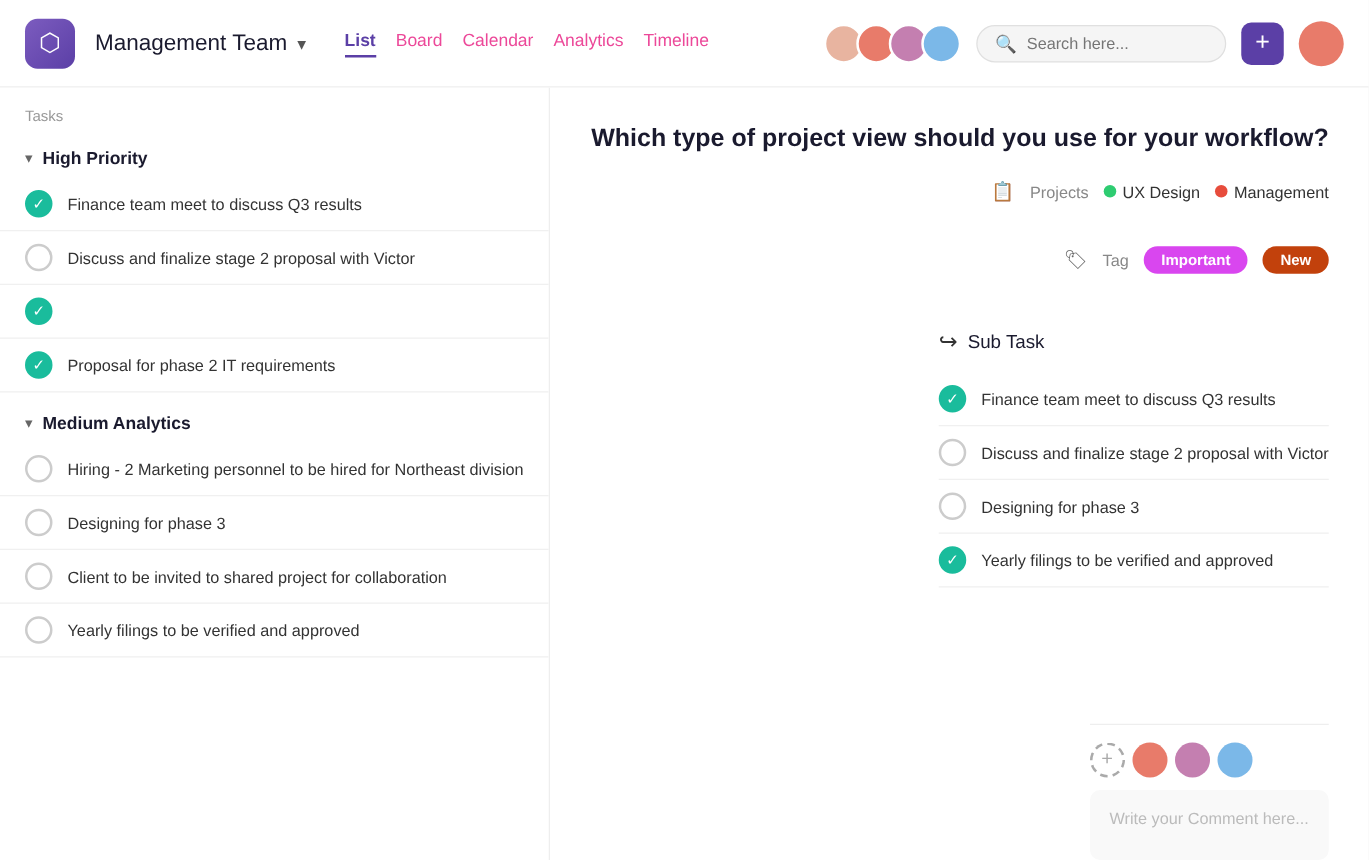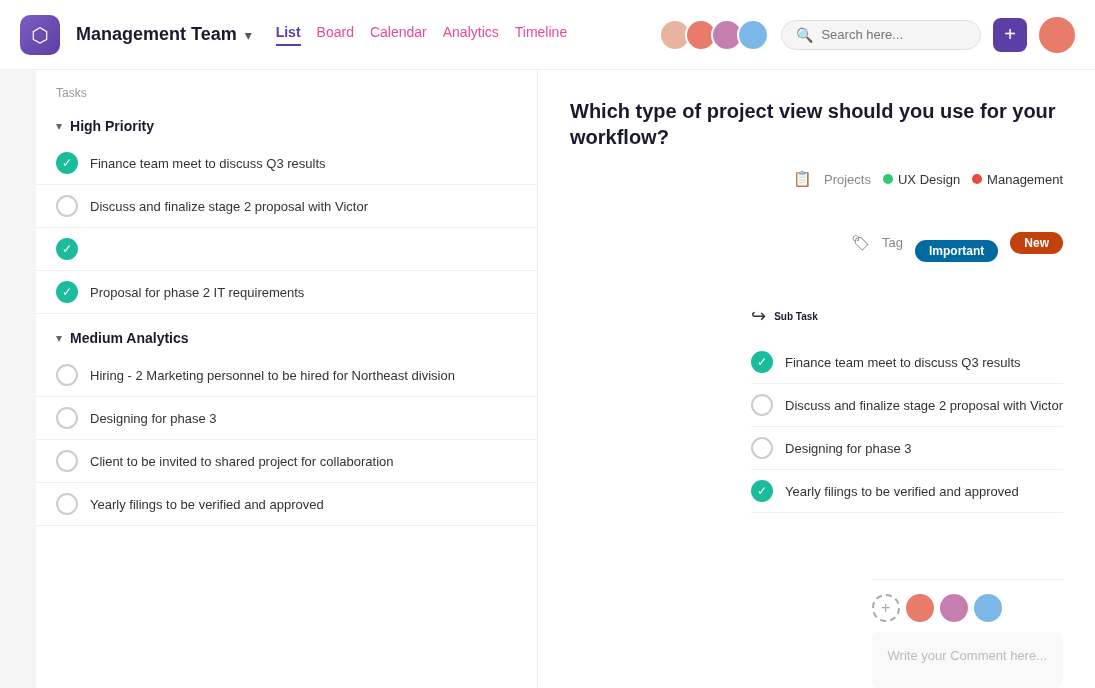--- a/index.html
+++ b/index.html
@@ -23,21 +23,21 @@
       display: flex; align-items: center; justify-content: center;
       flex-shrink: 0;
     }
     .logo-icon {
       color: #fff; font-size: 20px;
     }
     .team-title-wrap {
       display: flex; align-items: center; gap: 8px; flex: 1;
     }
     .team-title {
-      font-size: 18px; font-weight: 700; color: #1a1a2e; text-align: right;
+      font-size: 18px; font-weight: 400; color: #1a1a2e; text-align: right;
     }
     .chevron-down { font-size: 14px; color: #555; cursor: pointer; }
     .nav-tabs {
       display: flex; gap: 16px; align-items: flex-start; flex: 2;
     }
     .nav-tab {
       font-size: 14px; color: #ec4899; cursor: pointer; padding-bottom: 4px; text-decoration: none;
     }
     .nav-tab.active {
       color: #5b3fa6; font-weight: 600; border-bottom: 2px solid #5b3fa6;
@@ -73,23 +73,22 @@
       display: flex; align-items: center; justify-content: center; font-size: 13px; font-weight: 600;
     }
 
     
     .main {
       display: flex; flex: 1; overflow: hidden;
     }
 
     
     .left-panel {
-      width: 502px; flex-shrink: 0; background: #fff; overflow-y: auto; border-right: 1px solid #eee;
+      width: 440px; flex-shrink: 0; background: #fff; overflow-y: auto; border-right: 1px solid #eee;
       padding: 16px 0;
-      margin-left: 36px;
     }
     .tasks-label {
       font-size: 12px; color: #999; font-weight: 500; padding: 0 20px 10px 20px; text-transform: capitalize;
     }
     .priority-group { margin-bottom: 8px; }
     .priority-header {
       display: flex; align-items: center; gap: 8px;
       padding: 8px 20px; cursor: pointer;
     }
     .priority-title {
@@ -125,29 +124,29 @@
       width: 10px; height: 10px; border-radius: 50%; display: inline-block; margin-right: 5px;
     }
     .meta-value {
       font-size: 13px; color: #333; display: flex; align-items: center;
     }
     .divider { border: none; border-top: 1px solid #eee; margin: 10px 0; }
 
     .tag-badge {
       padding: 4px 14px; border-radius: 20px; font-size: 12px; font-weight: 600; color: #fff;
     }
-    .tag-important { background: #0369a1; margin-top: 17px; }
+    .tag-important { background: #d946ef; }
     .tag-new { background: #c2410c; }
 
     .subtask-section { margin-top: 8px; }
     .subtask-header {
       display: flex; align-items: center; gap: 8px; margin-bottom: 14px;
     }
     .subtask-title {
-      font-size: 10px; font-weight: 700; color: #1a1a2e;
+      font-size: 15px; font-weight: 400; color: #1a1a2e;
     }
     .subtask-item {
       display: flex; align-items: center; gap: 12px;
       padding: 10px 0; border-bottom: 1px solid #f0f0f0;
     }
     .subtask-text { font-size: 13px; color: #333; }
 
     
     .comment-area {
       margin-top: auto; border-top: 1px solid #eee; padding: 14px 0 0 0; flex-shrink: 0;

